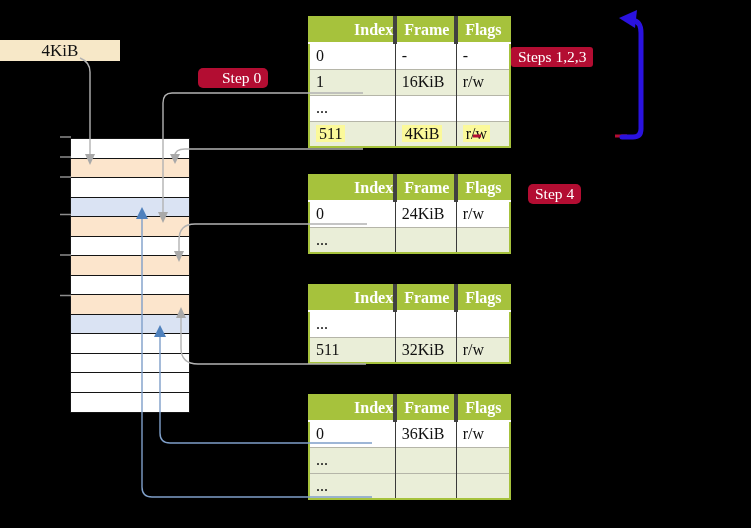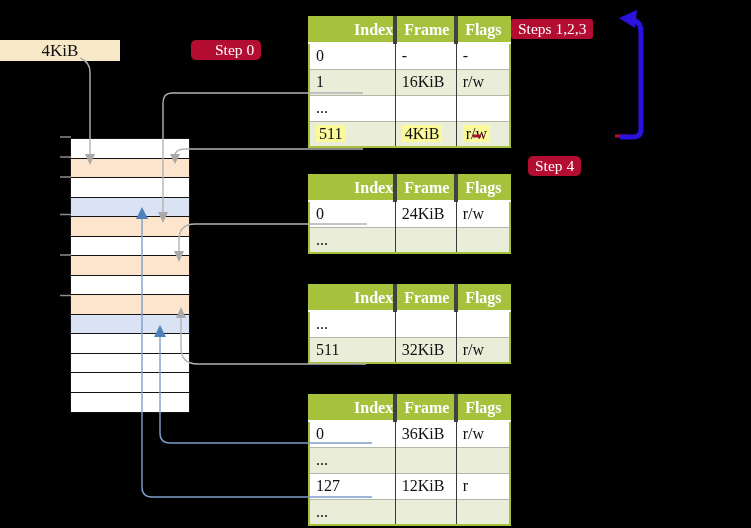--- a/index.html
+++ b/index.html
@@ -4,23 +4,23 @@
 <style>
   html,body{margin:0;padding:0;background:#000;}
   #scene{position:relative;width:751px;height:528px;background:#000;overflow:hidden;
          font-family:"Liberation Serif","DejaVu Serif",serif;}
   
   .sizebox{position:absolute;left:0;top:40px;width:120px;height:21px;background:#f7e8c8;
            color:#111;font-size:17px;text-align:center;line-height:21px;}
   
   .steplbl{position:absolute;height:18px;line-height:18px;padding:1px 7px;color:#fff;
            font-size:15.5px;white-space:nowrap;}
-  .crimson{background:#b30d32;border-radius:5px;}
+  .crimson{background:#b30d32;border-radius:5px;margin-top:28px;}
   .bluelbl{background:#5a20e6;border-radius:2px;}
-  #lbl-step0{left:191px;top:40px;padding-left:24px;}
+  #lbl-step0{left:198px;top:40px;padding-left:24px;}
   #lbl-steps123{left:511px;top:19px;border-radius:3px;}
   #lbl-steps1234{left:648px;top:18px;}
   #lbl-step4{left:528px;top:156px;}
   
   .memcol{position:absolute;left:70px;top:138px;width:120px;background:#fff;
           border:1px solid #141414;box-sizing:border-box;}
   .mrow{height:19.5px;border-bottom:1px solid #141414;box-sizing:border-box;}
   .mrow:last-child{border-bottom:none;}
   .mrow[data-color="white"]{background:#ffffff;}
   .mrow[data-color="peach"]{background:#fce5cc;}
@@ -185,25 +185,20 @@
       <tr data-shade="plain">
         <td><span class="ct">0</span></td>
         <td><span class="ct">36KiB</span></td>
         <td><span class="ct">r/w</span></td>
       </tr>
       <tr data-shade="green">
         <td><span class="ct">...</span></td>
         <td><span class="ct"></span></td>
         <td><span class="ct"></span></td>
       </tr>
-      <tr data-shade="plain">
-        <td><span class="ct">127</span></td>
-        <td><span class="ct">12KiB</span></td>
-        <td><span class="ct">r</span></td>
-      </tr>
       <tr data-shade="green">
         <td><span class="ct">...</span></td>
         <td><span class="ct"></span></td>
         <td><span class="ct"></span></td>
       </tr>
     </tbody>
   </table>
 
   <svg id="overlay" width="751" height="528" viewBox="0 0 751 528">
 

